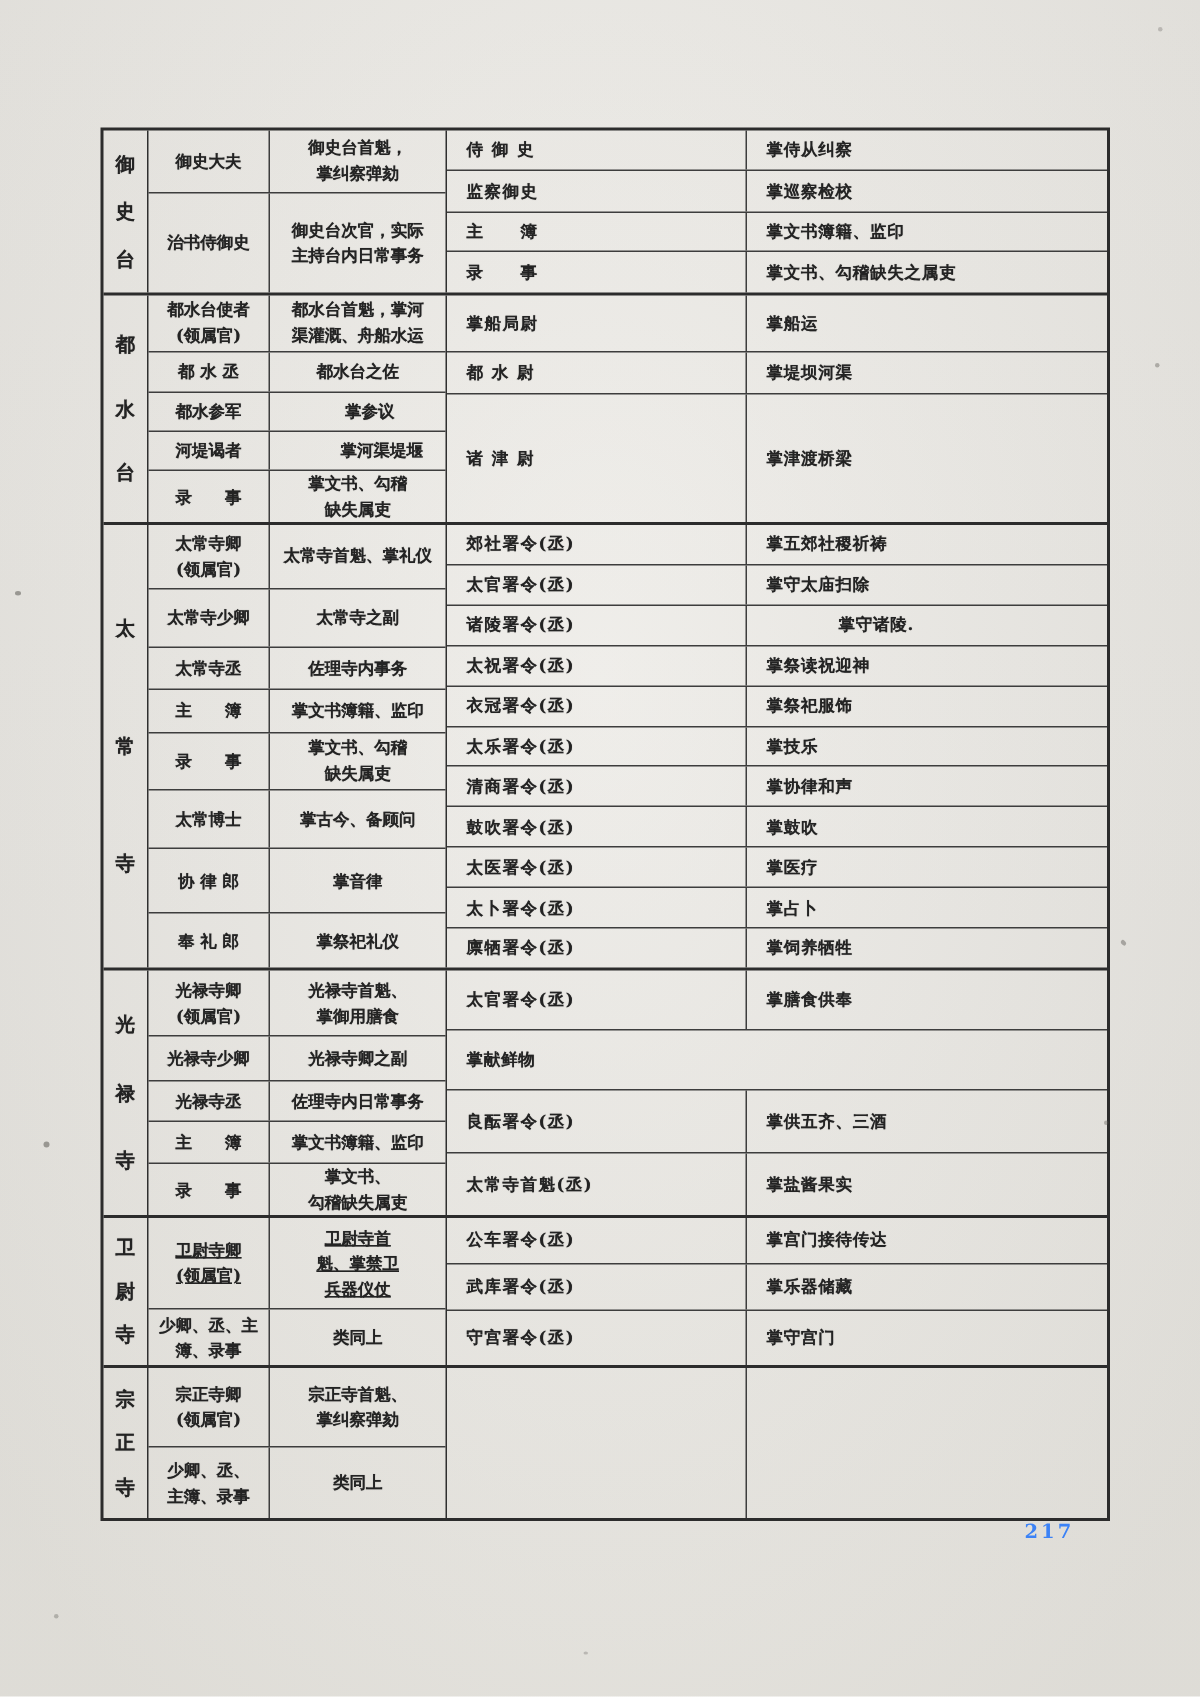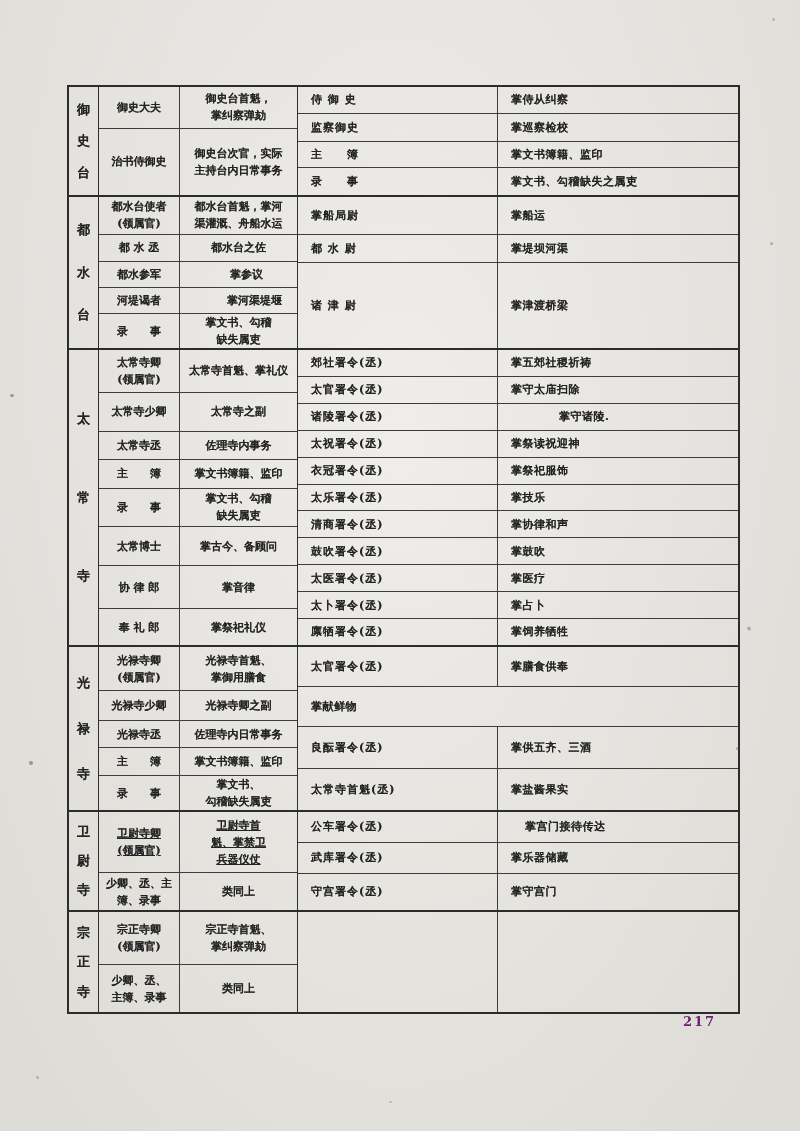--- a/index.html
+++ b/index.html
@@ -49,21 +49,21 @@
   }
   .cell.title { width:81px; flex:0 0 81px; border-right:1px solid #3d3d3d;
                 justify-content:center; text-align:center; padding:1px 2px; }
   .cell.duty  { flex:1 1 auto; justify-content:center; text-align:center; padding:1px 3px; }
   .cell.office{ width:200px; flex:0 0 200px; border-right:1px solid #3d3d3d;
                 justify-content:flex-start; padding:1px 4px 1px 13px; letter-spacing:1px; }
   .cell.rduty { flex:1 1 auto; justify-content:flex-start; padding:1px 4px 1px 13px; letter-spacing:.5px; }
 
   .page-number {
     position:absolute; left:683px; top:1014px;
-    font-size:13px; letter-spacing:2px; color:#701a75; font-weight:bold;
+    font-size:13px; letter-spacing:2px; color:#3b82f6; font-weight:bold;
   }
 
   
   .speck { position:absolute; background:#5d5b56; border-radius:50%; opacity:.55; }
   .sp1 { left:10px;  top:394px;  width:4px; height:3px; }
   .sp2 { left:29px;  top:761px;  width:4px; height:4px; }
   .sp3 { left:770px; top:242px;  width:3px; height:3px; opacity:.4; }
   .sp4 { left:747px; top:627px;  width:4px; height:3px; opacity:.45; transform:rotate(40deg); border-radius:40% 60%; }
   .sp5 { left:736px; top:747px;  width:3px; height:3px; opacity:.4; }
   .sp6 { left:36px;  top:1076px; width:3px; height:3px; opacity:.35; }
@@ -311,21 +311,21 @@
 魁、掌禁卫
 兵器仪仗</div>
           </div>
           <div class="lrow" style="flex: 38 1 0px;">
             <div class="cell title">少卿、丞、主
 簿、录事</div>
             <div class="cell duty">类同上</div>
           </div>
         </div>
         <div class="sub right-sub">
-          <div class="rrow" style="flex: 31 1 0px; gap: 14px;">
+          <div class="rrow" style="flex: 31 1 0px;">
             <div class="cell office">公车署令(丞)</div>
             <div class="cell rduty">掌宫门接待传达</div>
           </div>
           <div class="rrow" style="flex: 31 1 0px;">
             <div class="cell office">武库署令(丞)</div>
             <div class="cell rduty">掌乐器储藏</div>
           </div>
           <div class="rrow" style="flex: 38 1 0px;">
             <div class="cell office">守宫署令(丞)</div>
             <div class="cell rduty">掌守宫门</div>

